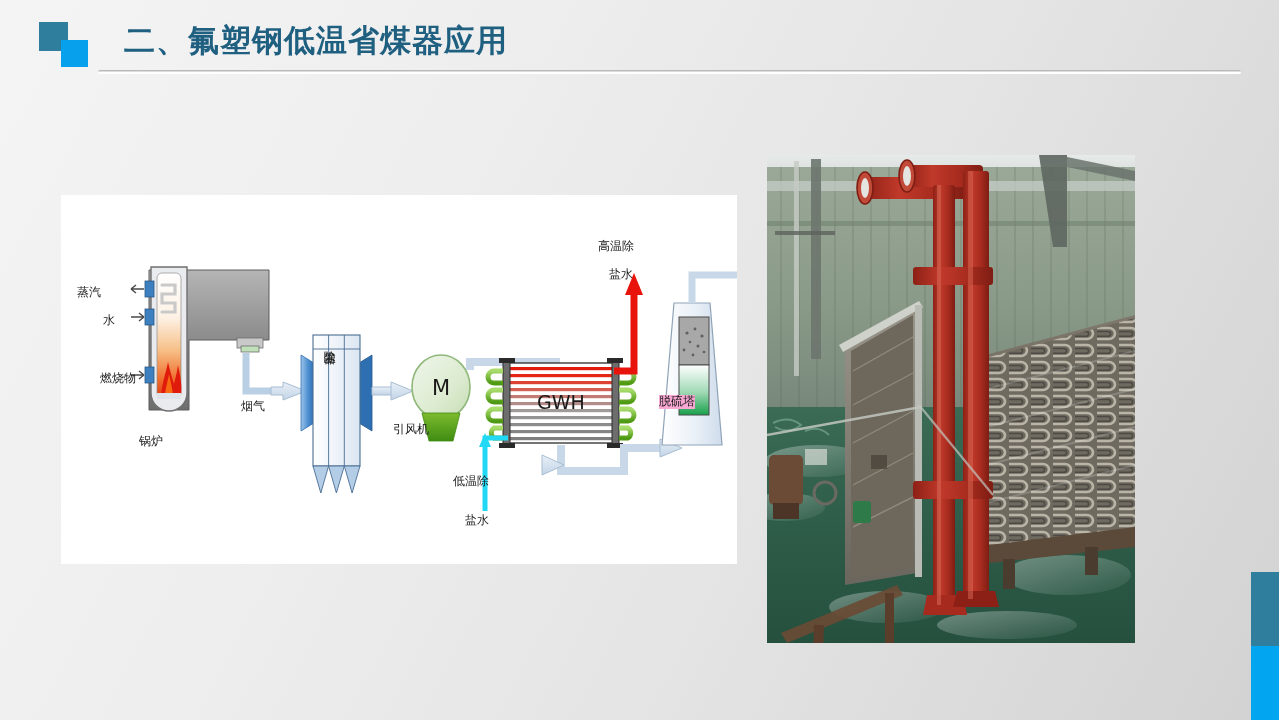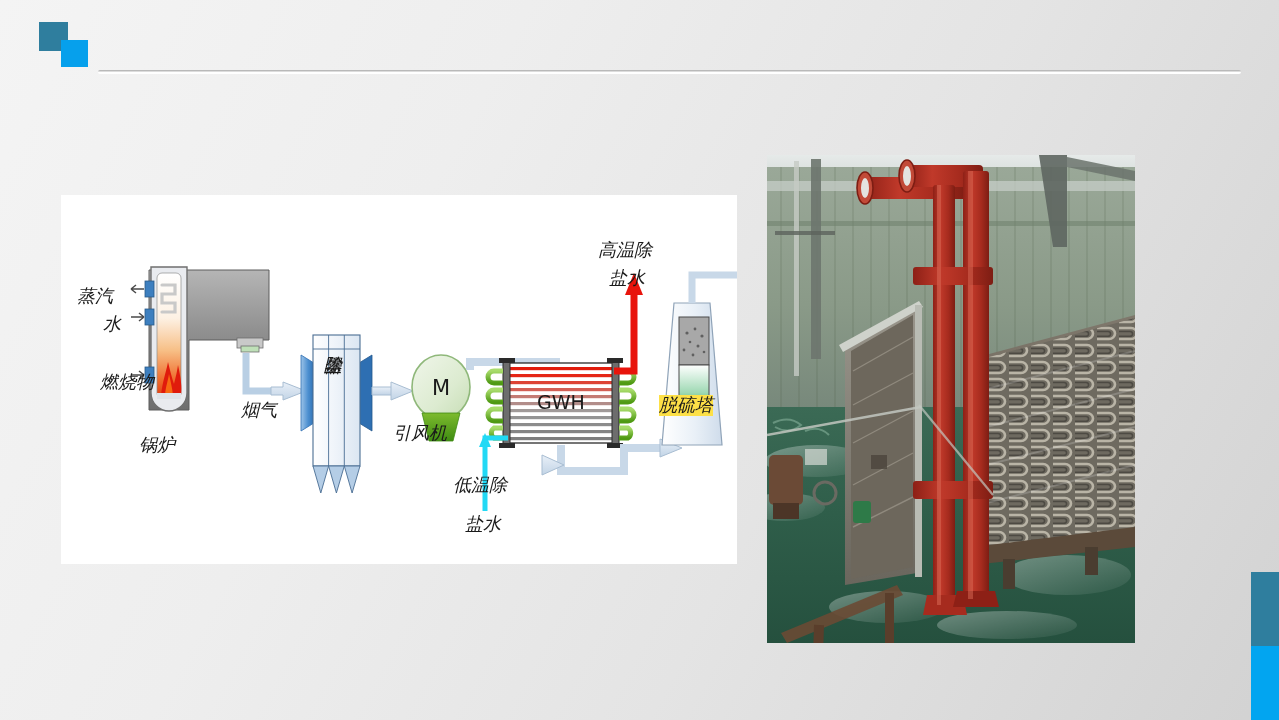--- a/index.html
+++ b/index.html
@@ -68,40 +68,40 @@
     width: 368px; height: 488px;
     overflow: hidden;
     background: #4a5a52;
   }
   .photo svg { display: block; }
 
   .dlabel {
     position: absolute;
     font-family: "DejaVu Sans", "Liberation Sans", sans-serif;
     color: #1a1a1a;
-    font-size: 18px;
+    font-size: 12px;
     white-space: nowrap;
     line-height: 1.15;
-    font-style: italic;
   }
   .dlabel.vert {
     writing-mode: vertical-rl;
     text-orientation: upright;
     letter-spacing: 1px;
   }
   .dlabel.center { text-align: center; }
 </style>
 </head>
 <body>
 
 <div class="slide">
 
   <div class="deco-sq-dark"></div>
   <div class="deco-sq-light"></div>
 
+  <div class="slide-title">二、氟塑钢低温省煤器应用</div>
   <div class="title-rule"></div>
 
   <div class="edge-accent">
     <div class="top"></div>
     <div class="bot"></div>
   </div>
 
   <div class="diagram-panel">
     <svg class="diag" viewBox="0 0 676 369" xmlns="http://www.w3.org/2000/svg">
       <defs>
@@ -298,21 +298,21 @@
     <div class="dlabel" style="left:42px; top:119px;">水</div>
     <div class="dlabel" style="left:1px;  top:177px;padding-left:38px;">燃烧物</div>
     <div class="dlabel" style="left:78px; top:240px;">锅炉</div>
     <div class="dlabel" style="left:180px;top:205px;">烟气</div>
     <div class="dlabel vert" style="left:261px;top:146px;">除尘器</div>
     <div class="dlabel" style="left:332px;top:228px;">引风机</div>
     <div class="dlabel center" style="left:537px;top:45px;">高温除</div>
     <div class="dlabel center" style="left:548px;top:73px;">盐水</div>
     <div class="dlabel center" style="left:392px;top:280px;">低温除</div>
     <div class="dlabel center" style="left:404px;top:319px;">盐水</div>
-    <div class="dlabel" style="left:598px;top:200px; background:#fde047;">脱硫塔</div>
+    <div class="dlabel" style="left:598px;top:200px; background:#f9a8d4;">脱硫塔</div>
   </div>
 
   <div class="photo">
     <svg width="368" height="488" viewBox="0 0 368 488" xmlns="http://www.w3.org/2000/svg">
       <defs>
         <linearGradient id="pSky" x1="0" y1="0" x2="0" y2="1">
           <stop offset="0%" stop-color="#e6eae9"></stop>
           <stop offset="100%" stop-color="#cfd6d3"></stop>
         </linearGradient>
         <linearGradient id="pWall" x1="0" y1="0" x2="0" y2="1">

